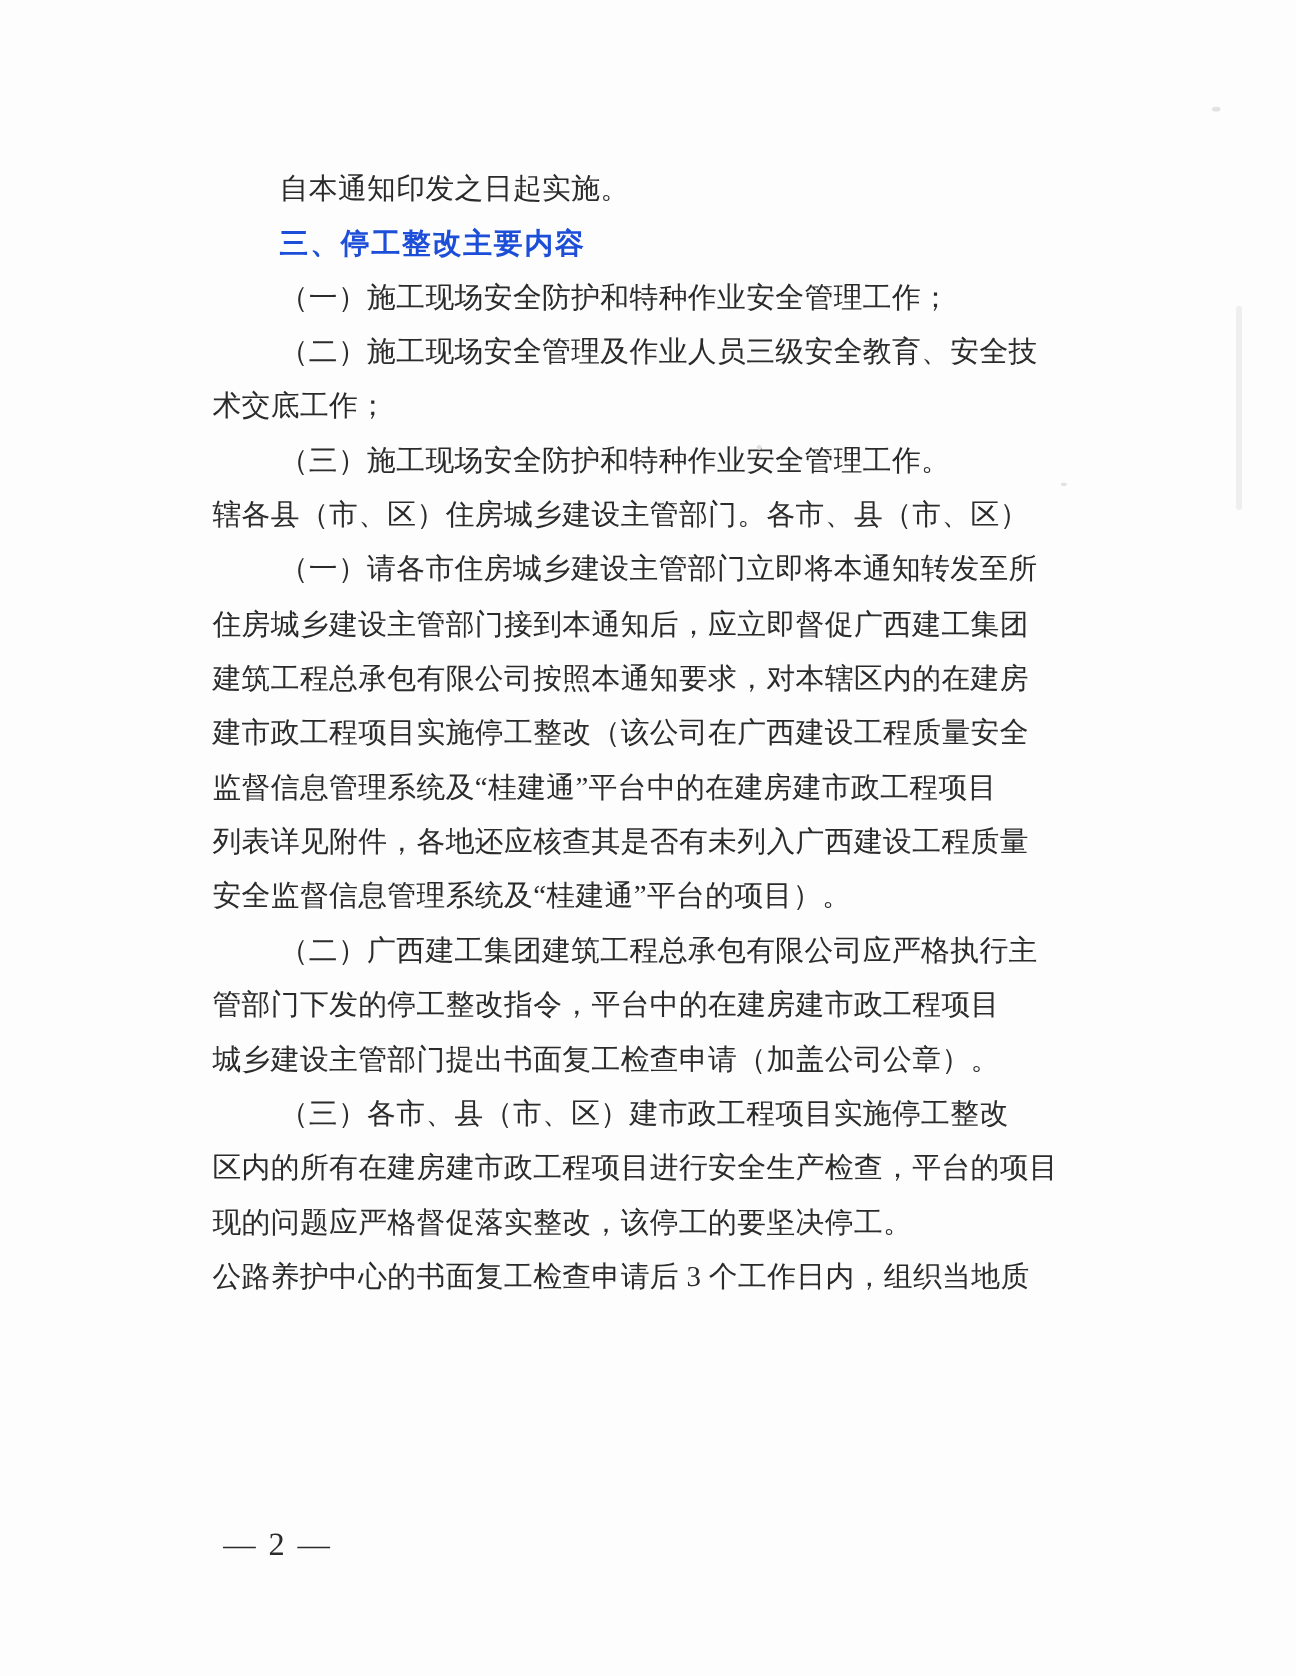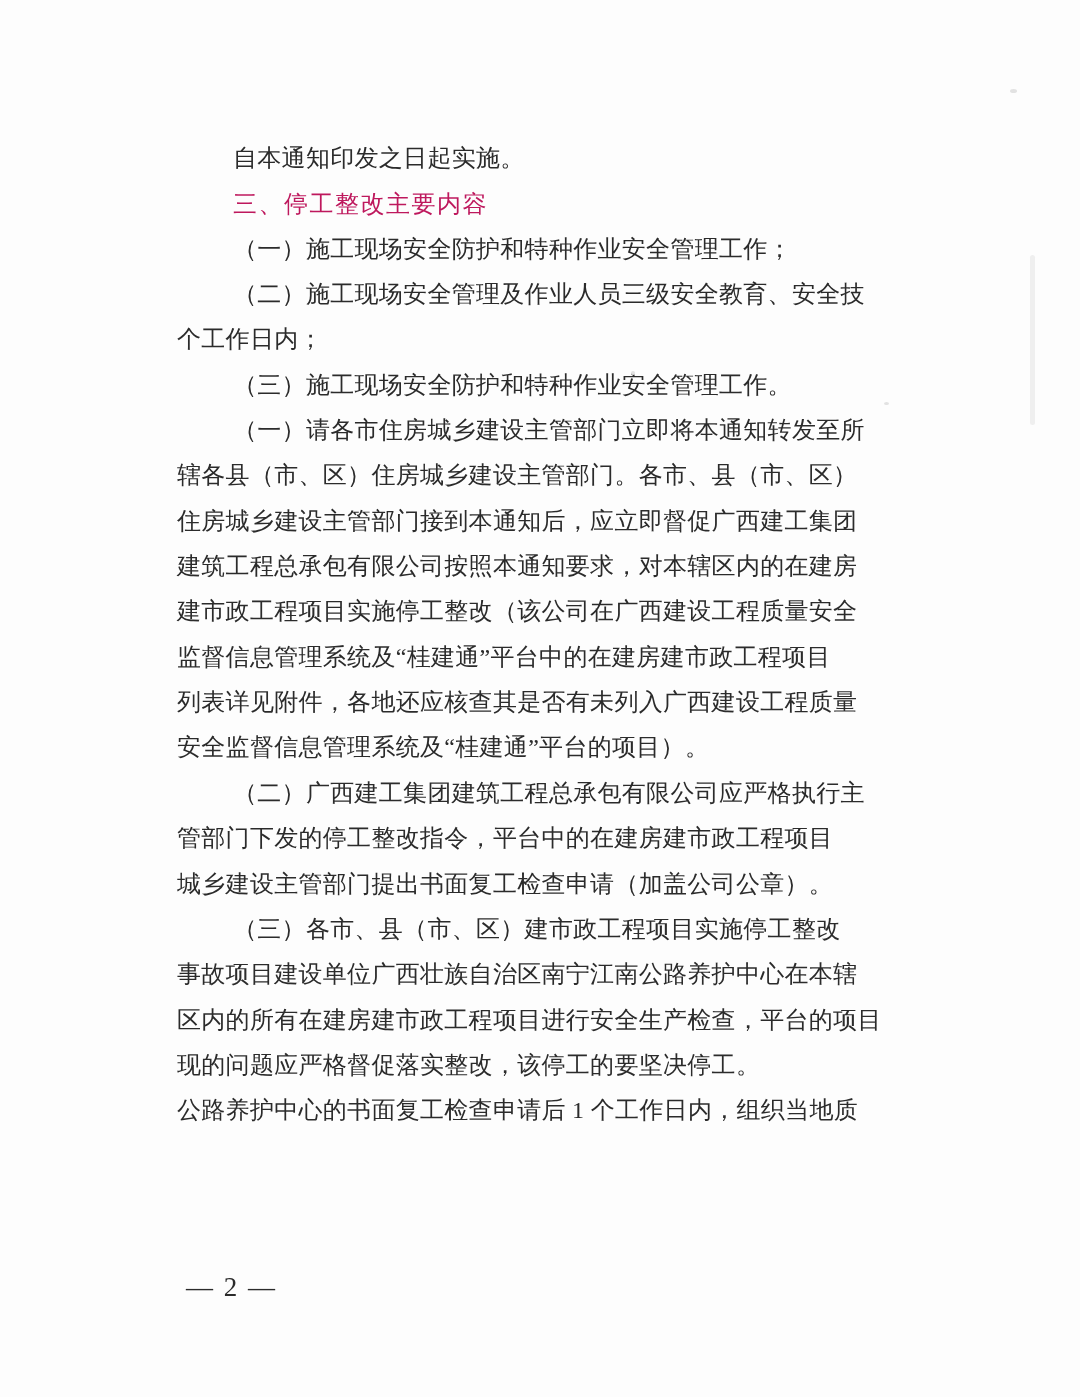--- a/index.html
+++ b/index.html
@@ -28,22 +28,22 @@
   .line {
     white-space: pre;
     height: 45.35px;
     overflow: visible;
   }
   .indent {
     text-indent: 56px;
   }
   .heading {
     font-family: "Liberation Sans", sans-serif;
-    font-weight: normal;
-    color: #be185d;
+    font-weight: bold;
+    color: #1d4ed8;
     letter-spacing: 1.5px;
   }
   .footer-page-number {
     position: absolute;
     left: 186px;
     top: 1272px;
     font-size: 27px;
     color: #2b2b2b;
     letter-spacing: 2px;
     white-space: pre;
@@ -62,38 +62,37 @@
 </head>
 <body>
 
 <div class="page">
 
   <div class="text-block">
     <div class="line indent">自本通知印发之日起实施。</div>
     <div class="line indent heading">三、停工整改主要内容</div>
     <div class="line indent">（一）施工现场安全防护和特种作业安全管理工作；</div>
     <div class="line indent">（二）施工现场安全管理及作业人员三级安全教育、安全技</div>
-    <div class="line">个工作日内；</div>
+    <div class="line">术交底工作；</div>
     <div class="line indent">（三）施工现场安全防护和特种作业安全管理工作。</div>
+    <div class="line">辖各县（市、区）住房城乡建设主管部门。各市、县（市、区）</div>
     <div class="line indent">（一）请各市住房城乡建设主管部门立即将本通知转发至所</div>
-    <div class="line">辖各县（市、区）住房城乡建设主管部门。各市、县（市、区）</div>
     <div class="line">住房城乡建设主管部门接到本通知后，应立即督促广西建工集团</div>
     <div class="line">建筑工程总承包有限公司按照本通知要求，对本辖区内的在建房</div>
     <div class="line">建市政工程项目实施停工整改（该公司在广西建设工程质量安全</div>
     <div class="line">监督信息管理系统及“桂建通”平台中的在建房建市政工程项目</div>
     <div class="line">列表详见附件，各地还应核查其是否有未列入广西建设工程质量</div>
     <div class="line">安全监督信息管理系统及“桂建通”平台的项目）。</div>
     <div class="line indent">（二）广西建工集团建筑工程总承包有限公司应严格执行主</div>
     <div class="line">管部门下发的停工整改指令，平台中的在建房建市政工程项目</div>
     <div class="line">城乡建设主管部门提出书面复工检查申请（加盖公司公章）。</div>
     <div class="line indent">（三）各市、县（市、区）建市政工程项目实施停工整改</div>
-    <div class="line">事故项目建设单位广西壮族自治区南宁江南公路养护中心在本辖</div>
     <div class="line">区内的所有在建房建市政工程项目进行安全生产检查，平台的项目</div>
     <div class="line">现的问题应严格督促落实整改，该停工的要坚决停工。</div>
-    <div class="line">公路养护中心的书面复工检查申请后 1 个工作日内，组织当地质</div>
+    <div class="line">公路养护中心的书面复工检查申请后 3 个工作日内，组织当地质</div>
   </div>
 
   <div class="footer-page-number">— 2 —</div>
 
   <div class="artifact a1"></div>
   <div class="artifact a2"></div>
   <div class="artifact a3"></div>
   <div class="artifact a4"></div>
 
 </div>

